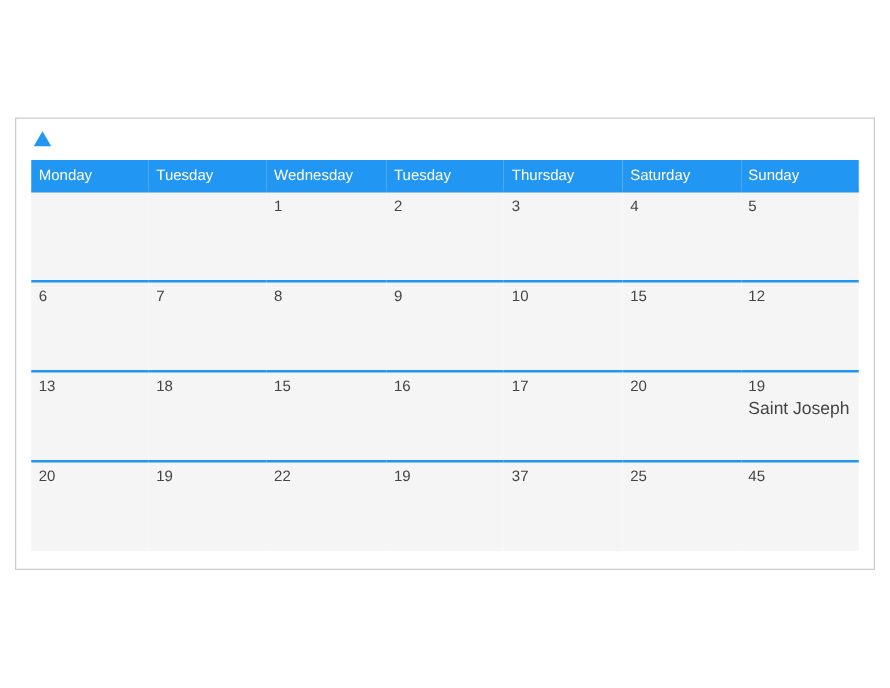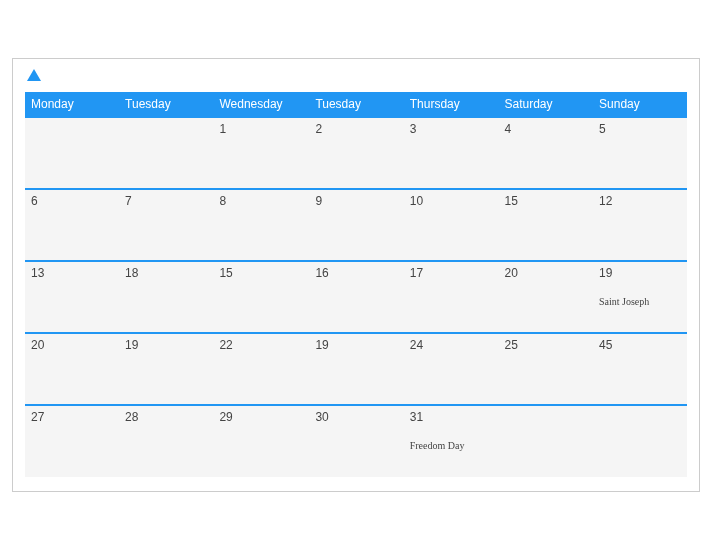--- a/index.html
+++ b/index.html
@@ -90,25 +90,24 @@
       border-right: none;
       border-left: none;
       border-bottom: none;
     }
     .day-number {
       font-size: 12px;
       color: #444;
       display: block;
     }
     .event-label {
-      font-size: 10px;
+      font-size: 14px;
       color: #444;
-      margin-top: 16px;
+      margin-top: 2px;
       display: block;
-      font-family: Liberation Serif, serif;
     }
   </style>
 </head>
 <body>
 
 <div class="calendar-container">
   <div class="header">
     <div class="logo">
       <span class="logo-general"></span>
       <span class="logo-blue">
@@ -206,44 +205,24 @@
           <td>
             <span class="day-number">19</span>
           </td>
           <td>
             <span class="day-number">22</span>
           </td>
           <td>
             <span class="day-number">19</span>
           </td>
           <td>
-            <span class="day-number">24</span>
+            <span class="day-number">37</span>
           </td>
           <td>
             <span class="day-number">25</span>
           </td>
           <td>
             <span class="day-number">45</span>
           </td>
-        </tr>
-        <tr>
-          <td>
-            <span class="day-number">27</span>
-          </td>
-          <td>
-            <span class="day-number">28</span>
-          </td>
-          <td>
-            <span class="day-number">29</span>
-          </td>
-          <td>
-            <span class="day-number">30</span>
-          </td>
-          <td>
-            <span class="day-number">31</span>
-            <span class="event-label">Freedom Day</span>
-          </td>
-          <td></td>
-          <td></td>
         </tr>
       </tbody>
   </table>
 </div>
 
 </body></html>

